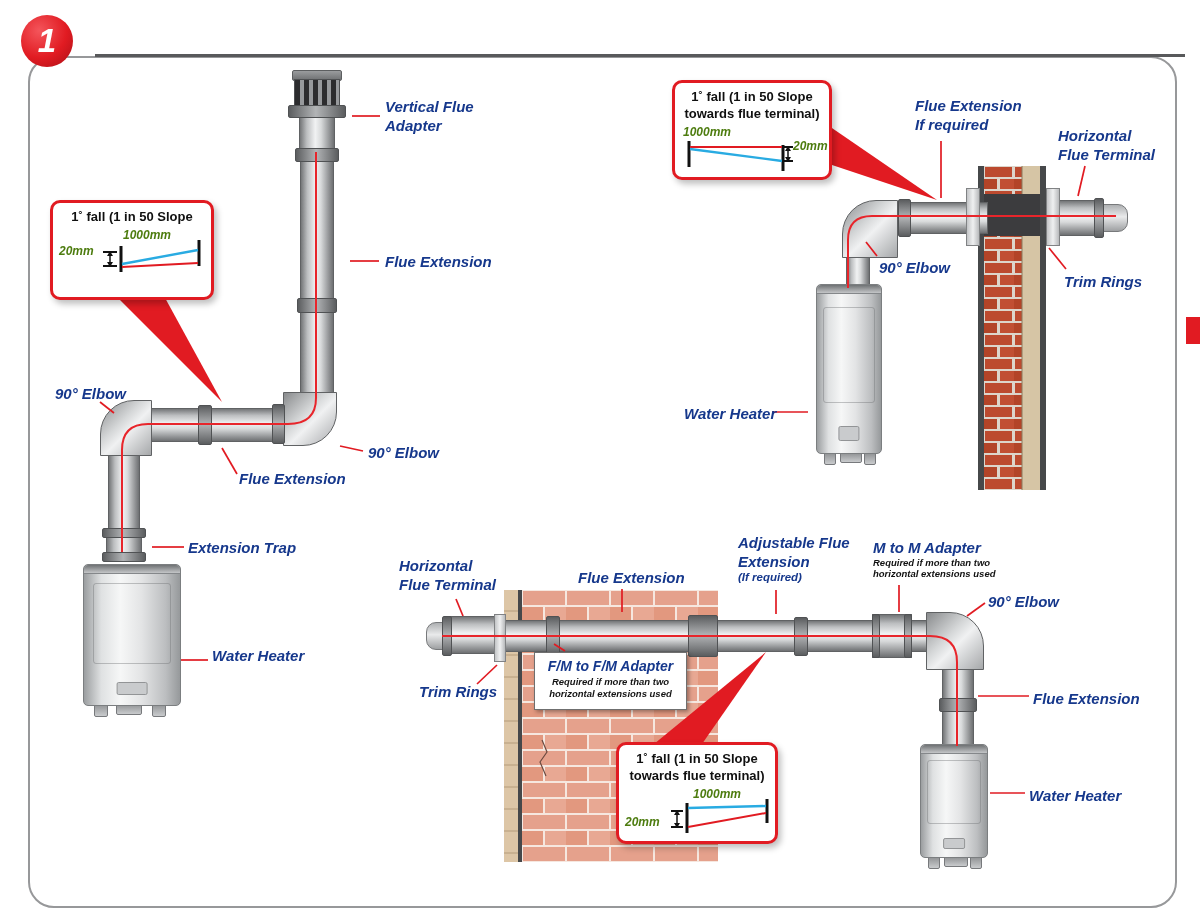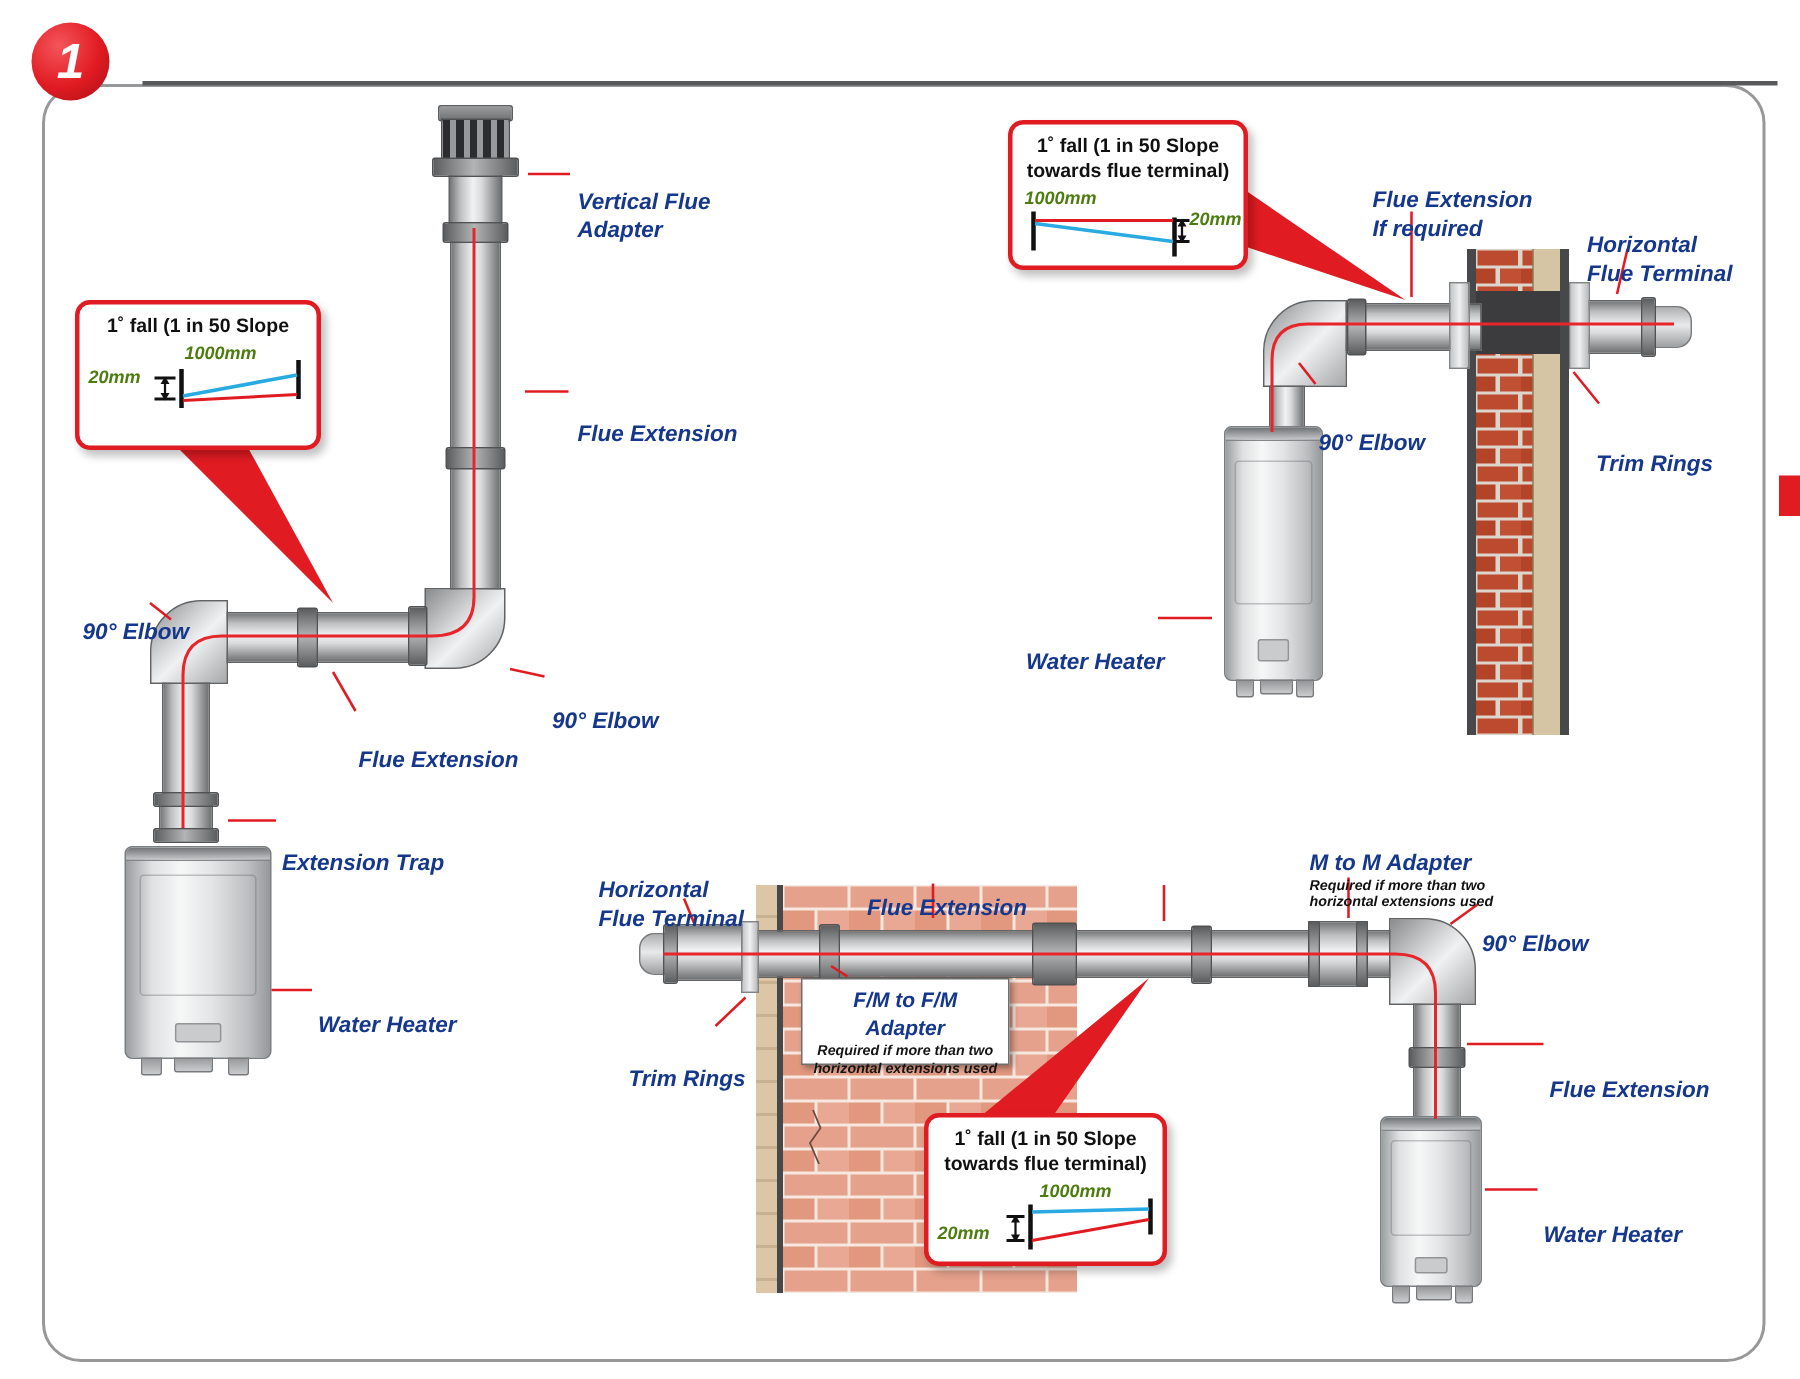--- a/index.html
+++ b/index.html
@@ -11,21 +11,21 @@
   .badge{left:21px;top:15px;width:52px;height:52px;border-radius:50%;z-index:70;
          background:radial-gradient(circle at 35% 30%,#f4555b,#e11b22 55%,#a90f16);
          display:flex;align-items:center;justify-content:center;}
   .badge span{color:#fff;font:700 italic 33px "Liberation Sans",sans-serif;}
   .title{left:98px;top:16px;font:600 italic 28px "Liberation Sans",sans-serif;color:#3f3f41;z-index:70;white-space:nowrap;}
   .rule{left:95px;top:54px;width:1090px;height:3px;background:#58595b;z-index:70;}
   .frame{left:28px;top:56px;width:1145px;height:848px;border:2px solid #97989a;border-radius:26px;z-index:1;}
   .page-tab{left:1186px;top:317px;width:14px;height:27px;background:#e11b22;z-index:70;}
 
   
-  .lbl{position:absolute;font:600 italic 15px "Liberation Sans",sans-serif;color:#16388c;white-space:nowrap;z-index:50;margin-top:28px;}
+  .lbl{position:absolute;font:600 italic 15px "Liberation Sans",sans-serif;color:#16388c;white-space:nowrap;z-index:50;}
   .lbl span{display:block;line-height:1.28;}
   .lbl .sub{font:700 italic 11.5px "Liberation Sans",sans-serif;}
   .lbl .tiny{font:700 italic 9.5px "Liberation Sans",sans-serif;color:#111;}
 
   
   .callout{position:absolute;background:#fff;border:3px solid #e11b22;border-radius:10px;
            box-shadow:3px 4px 6px rgba(0,0,0,.25);z-index:60;box-sizing:border-box;padding:6px 6px 2px;}
   .co-t{font:700 13px "Liberation Sans",sans-serif;color:#101010;text-align:center;line-height:1.3;}
   .slope{position:relative;height:52px;margin-top:2px;}
   .dim{position:absolute;font:700 italic 12px "Liberation Sans",sans-serif;color:#4d7c0f;white-space:nowrap;z-index:2;}
@@ -247,39 +247,44 @@
   <div class="abs fit" style="left:944px;top:856px;width:22px;height:9px"></div>
   <div class="abs fit" style="left:970px;top:856px;width:10px;height:11px"></div>
 
   <div class="lbl" style="left:399px;top:556px">
     <span>Horizontal</span>
     <span>Flue Terminal</span>
   </div>
   <div class="lbl" style="left:578px;top:568px">
     <span>Flue Extension</span>
   </div>
+  <div class="lbl" style="left:738px;top:533px">
+    <span>Adjustable Flue</span>
+    <span>Extension</span>
+    <span class="sub">(If required)</span>
+  </div>
   <div class="lbl" style="left:873px;top:538px">
     <span>M to M Adapter</span>
     <span class="tiny">Required if more than two</span>
     <span class="tiny">horizontal extensions used</span>
   </div>
   <div class="lbl" style="left:988px;top:592px">
     <span>90° Elbow</span>
   </div>
   <div class="lbl" style="left:419px;top:682px">
     <span>Trim Rings</span>
   </div>
   <div class="lbl" style="left:1033px;top:689px">
     <span>Flue Extension</span>
   </div>
   <div class="lbl" style="left:1029px;top:786px">
     <span>Water Heater</span>
   </div>
 
-  <div class="fm-box" style="left:534px;top:652px;width:139px;height:58px">
+  <div class="fm-box" style="left:534px;top:652px;width:153px;height:58px">
     <div class="fm-t">F/M to F/M Adapter</div>
     <div class="fm-n">Required if more than two</div>
     <div class="fm-n">horizontal extensions used</div>
   </div>
 
   <div class="callout" style="left:616px;top:742px;width:162px;height:102px">
     <div class="co-t">1˚ fall  (1 in 50 Slope</div>
     <div class="co-t">towards flue terminal)</div>
     <div class="slope">
       <span class="dim" style="left:0;top:28px">20mm</span>

